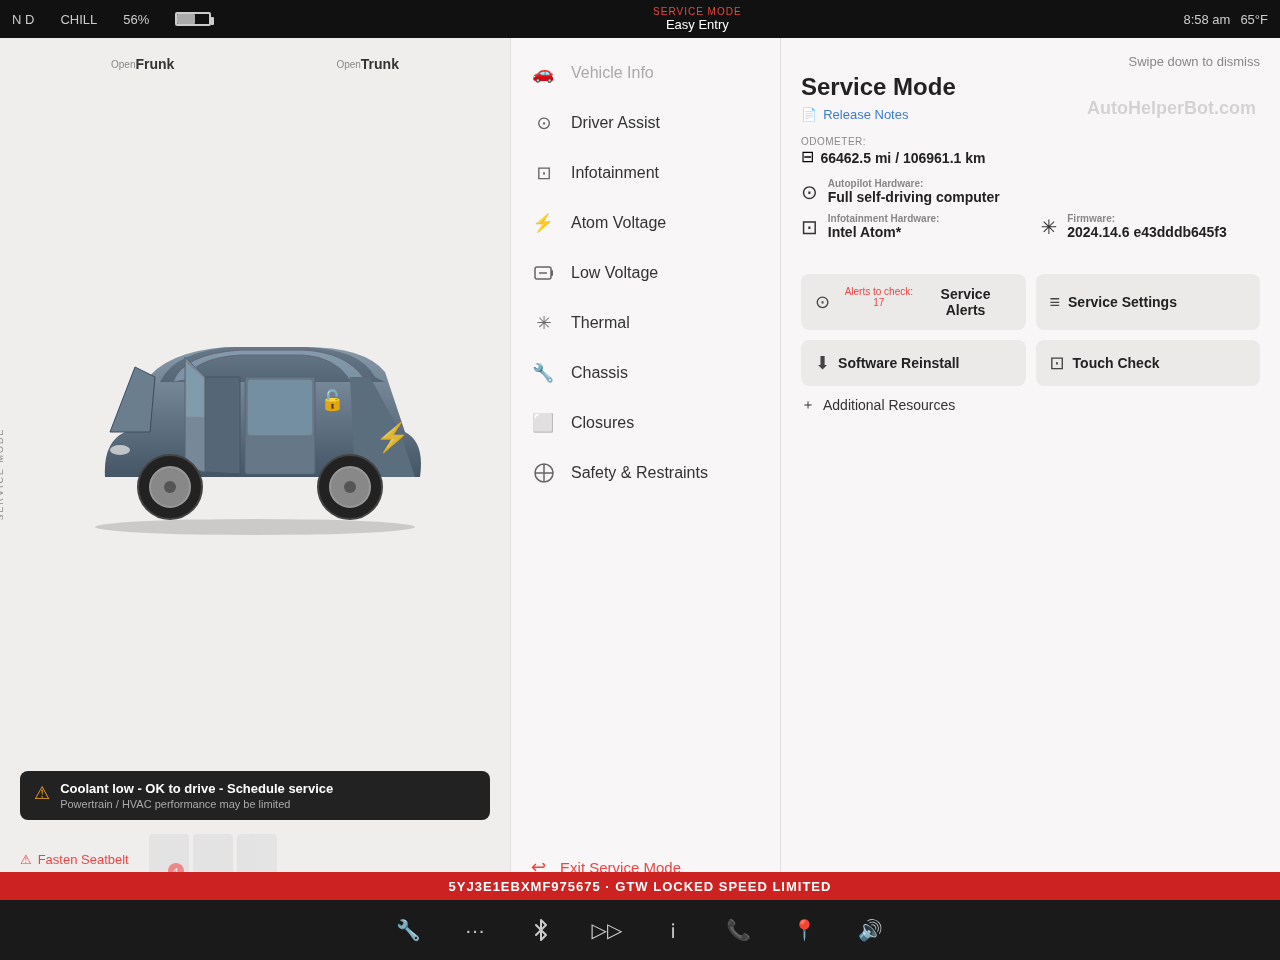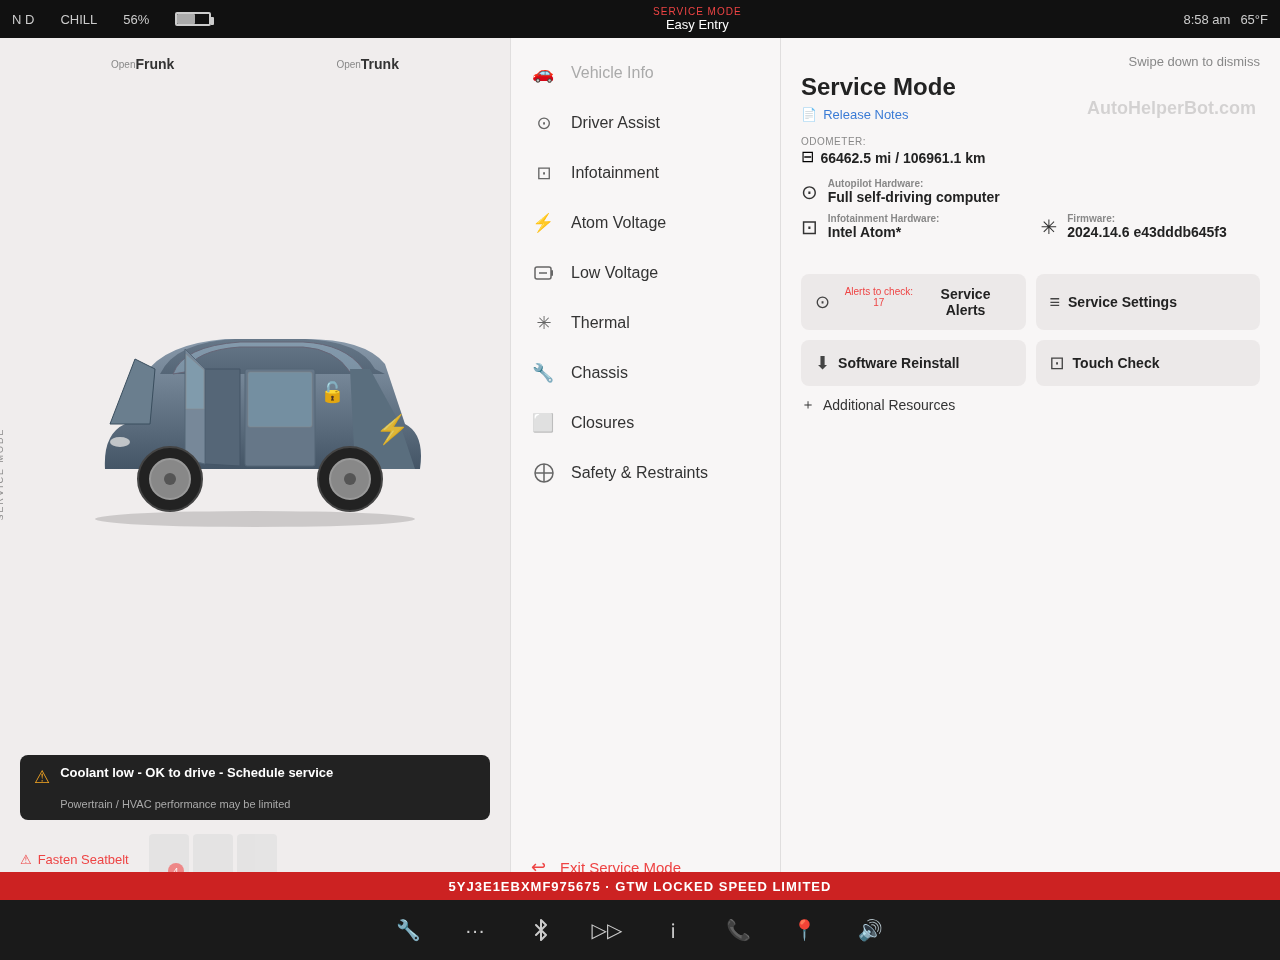--- a/index.html
+++ b/index.html
@@ -81,21 +81,21 @@
       color: #fff;
       border-radius: 8px;
       padding: 10px 14px;
       display: flex;
       align-items: flex-start;
       gap: 10px;
       margin: 8px 10px;
     }
     .alert-icon { color: #f5a623; font-size: 18px; flex-shrink: 0; margin-top: 1px; }
     .alert-text .title { font-size: 13px; font-weight: 600; }
-    .alert-text .subtitle { font-size: 11px; color: #aaa; margin-top: 18px; }
+    .alert-text .subtitle { font-size: 11px; color: #aaa; margin-top: 2px; }
 
     .bottom-warnings {
       display: flex;
       align-items: center;
       gap: 20px;
       padding: 6px 10px;
     }
     .seatbelt-warning {
       display: flex; align-items: center; gap: 6px;
       color: #e44; font-size: 13px; font-weight: 500;

